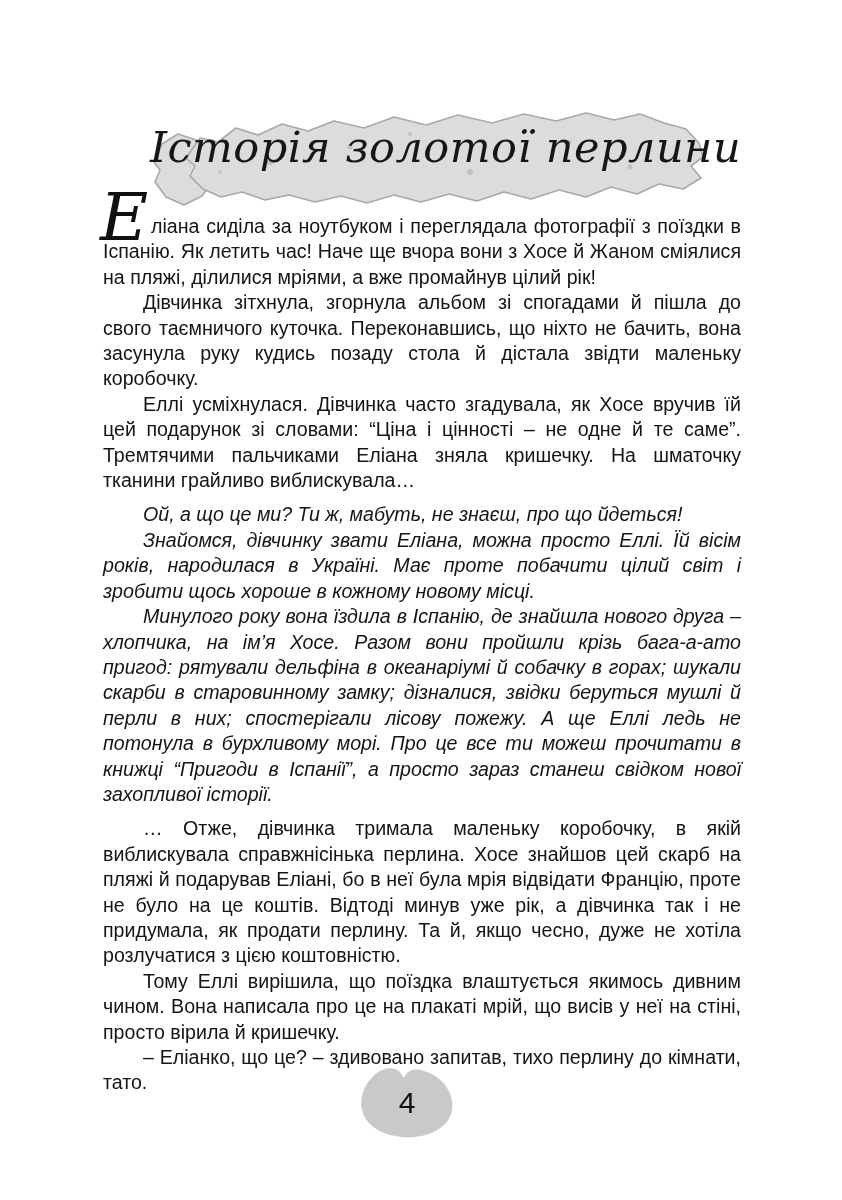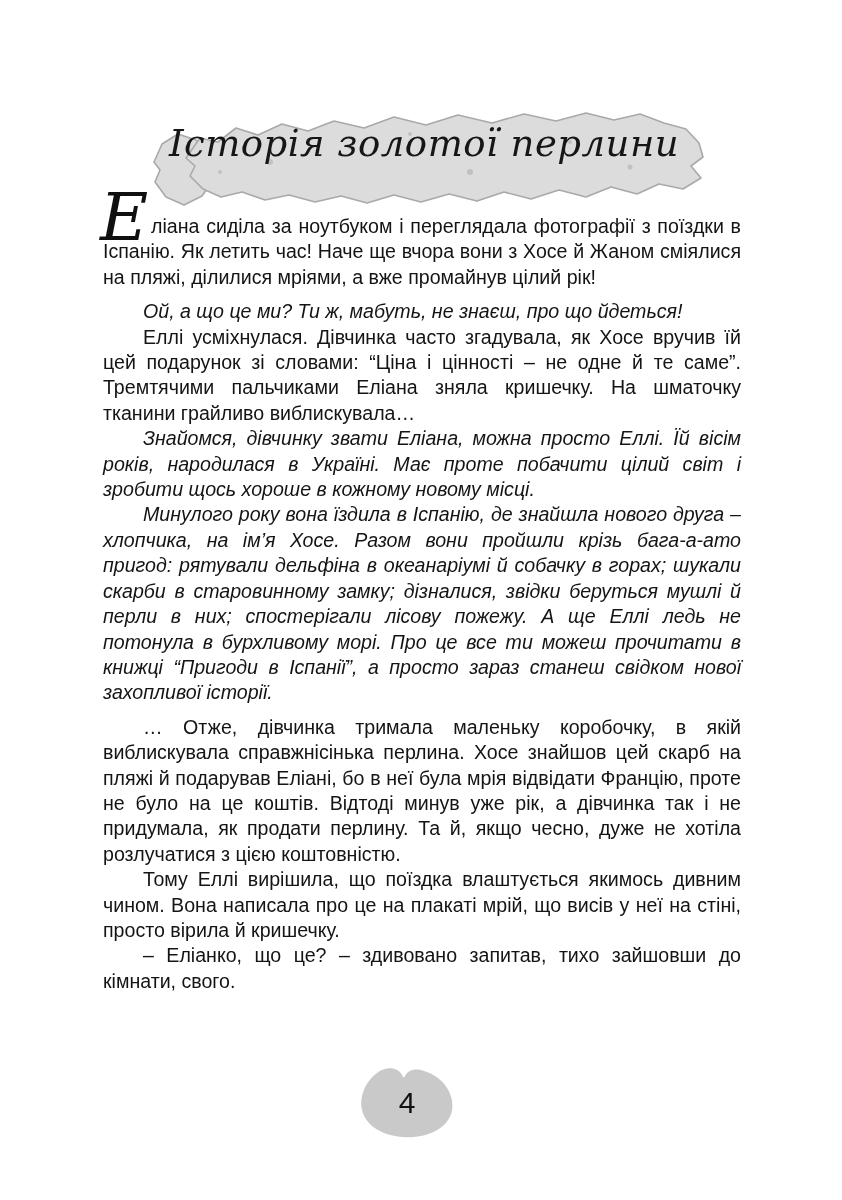--- a/index.html
+++ b/index.html
@@ -10,21 +10,21 @@
     color:#141414;
   }
   
   .banner { position:absolute; left:150px; top:102px; width:556px; height:112px; }
   .banner svg { position:absolute; left:0; top:0; width:556px; height:112px; }
   .title {
     position:absolute; left:0; right:8px; top:20px;
     text-align:center;
     font-family:"DejaVu Serif", serif;
     font-style:italic;
-    font-size:37px;
+    font-size:43px;
     letter-spacing:0.5px;
     color:#161616;
     white-space:nowrap;
   }
   
   .content {
     position:absolute; left:103px; top:214px; width:638px;
     font-size:19.6px; line-height:25.4px;
     text-align:justify;
     color:#141414;
@@ -69,27 +69,28 @@
         <circle cx="420" cy="40" r="2" fill="#b9b9b9"></circle>
         <circle cx="480" cy="65" r="2.5" fill="#b9b9b9"></circle>
         <circle cx="260" cy="32" r="2" fill="#b9b9b9"></circle>
       </g>
     </svg>
     <div class="title">Історія золотої перлини</div>
   </div>
 
   <div class="content" lang="uk">
       <p class="para has-cap"><span class="drop-cap">Е</span>ліана сиділа за ноутбуком і переглядала фотографії з поїздки в Іспанію. Як летить час! Наче ще вчора вони з Хосе й Жаном сміялися на пляжі, ділилися мріями, а вже промайнув цілий рік!</p>
+      <p class="para indent">Дівчинка зітхнула, згорнула альбом зі спогадами й пішла до свого таємничого куточка. Переконавшись, що ніхто не бачить, вона засунула руку кудись позаду стола й дістала звідти маленьку коробочку.</p>
+      <p class="para indent">Еллі усміхнулася. Дівчинка часто згадувала, як Хосе вручив їй цей подарунок зі словами: “Ціна і цінності – не одне й те саме”. Тремтячими пальчиками Еліана зняла кришечку. На шматочку тканини грайливо виблискувала…</p>
       <p class="para italic indent space-before">Ой, а що це ми? Ти ж, мабуть, не знаєш, про що йдеться!</p>
-      <p class="para indent">Еллі усміхнулася. Дівчинка часто згадувала, як Хосе вручив їй цей подарунок зі словами: “Ціна і цінності – не одне й те саме”. Тремтячими пальчиками Еліана зняла кришечку. На шматочку тканини грайливо виблискувала…</p>
       <p class="para italic indent">Знайомся, дівчинку звати Еліана, можна просто Еллі. Їй вісім років, народилася в Україні. Має проте побачити цілий світ і зробити щось хороше в кожному новому місці.</p>
       <p class="para italic indent">Минулого року вона їздила в Іспанію, де знайшла нового друга – хлопчика, на ім’я Хосе. Разом вони пройшли крізь бага-а-ато пригод: рятували дельфіна в океанаріумі й собачку в горах; шукали скарби в старовинному замку; дізналися, звідки беруться мушлі й перли в них; спостерігали лісову пожежу. А ще Еллі ледь не потонула в бурхливому морі. Про це все ти можеш прочитати в книжці “Пригоди в Іспанії”, а просто зараз станеш свідком нової захопливої історії.</p>
       <p class="para indent space-before">… Отже, дівчинка тримала маленьку коробочку, в якій виблискувала справжнісінька перлина. Хосе знайшов цей скарб на пляжі й подарував Еліані, бо в неї була мрія відвідати Францію, проте не було на це коштів. Відтоді минув уже рік, а дівчинка так і не придумала, як продати перлину. Та й, якщо чесно, дуже не хотіла розлучатися з цією коштовністю.</p>
       <p class="para indent">Тому Еллі вирішила, що поїздка влаштується якимось дивним чином. Вона написала про це на плакаті мрій, що висів у неї на стіні, просто вірила й кришечку.</p>
-      <p class="para indent">– Еліанко, що це? – здивовано запитав, тихо зайшовши до кімнати, свого.</p>
+      <p class="para indent">– Еліанко, що це? – здивовано запитав, тихо перлину до кімнати, тато.</p>
     </div>
 
   <div class="pagenum-wrap">
     <svg viewBox="0 0 98 76" aria-hidden="true">
       <path d="M 44 11 C 40 3 28 2 19 9 C 8 17 1 32 4 46 C 7 60 22 71 44 73 C 68 75 90 65 94 47 C 97 31 86 13 66 7 C 57 4 50 6 47 12 C 45.7 14.7 45 13 44 11 Z" fill="#c9c9c9"></path>
     </svg>
     <div class="pagenum">4</div>
   </div>
 
 </div>

